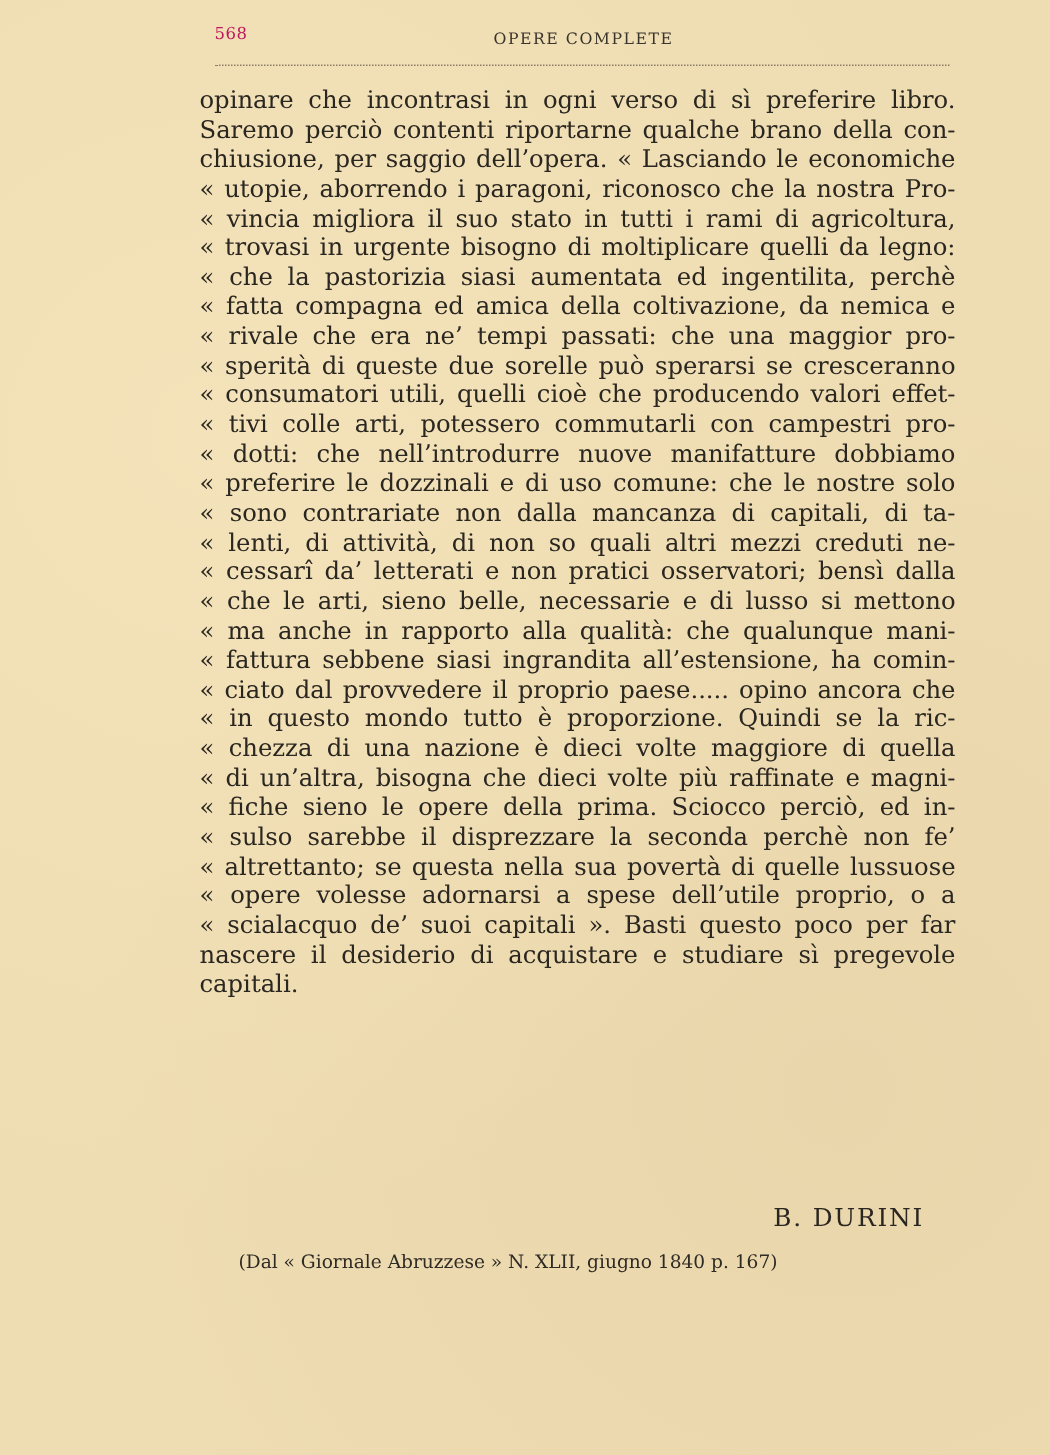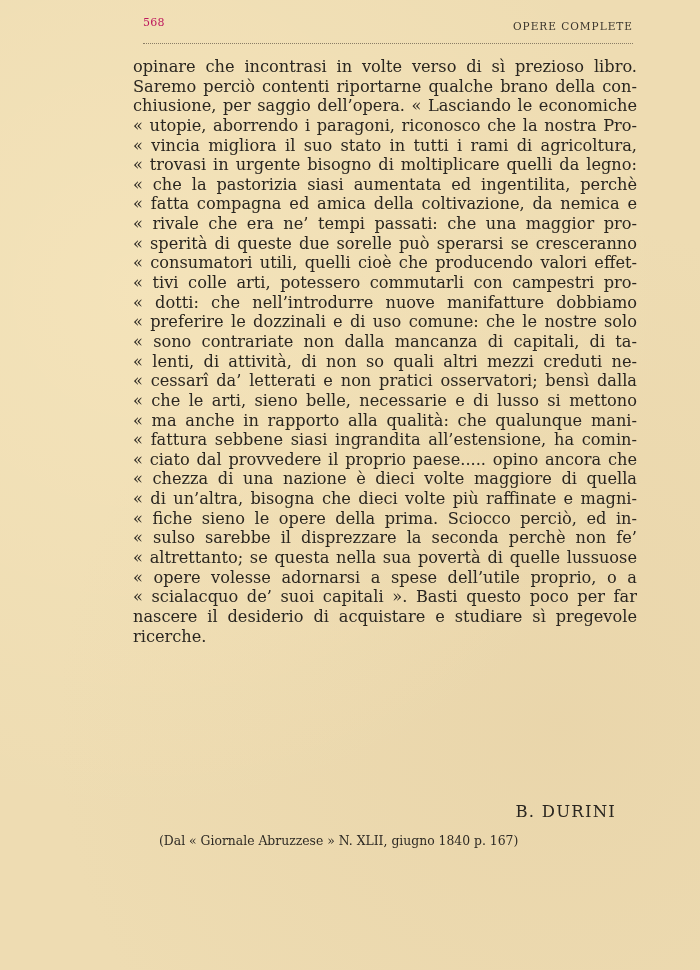--- a/index.html
+++ b/index.html
@@ -14,21 +14,21 @@
       position:relative;
     }
     .header {
       position:absolute; left:143px; top:16px; width:490px; height:20px;
     }
     .page-number {
       position:absolute; left:0; top:0;
       font-size:11px; letter-spacing:0.3px; color:#be185d;
     }
     .running-title {
-      position:absolute; left:2px; right:0; top:4px; text-align:right;
+      position:absolute; left:2px; right:0; top:4px; text-align:center;
       font-size:10.5px; letter-spacing:1px; color:#3a352c;
     }
     .rule {
       position:absolute; left:143px; top:43px; width:490px; height:0;
       border-top:1px dotted #8a7d66;
     }
     .body-text {
       position:absolute; left:133px; top:57px; width:504px;
       font-size:16.2px; line-height:19.65px;
     }
@@ -49,46 +49,47 @@
 </head>
 <body>
 
 <div class="header">
   <span class="page-number">568</span>
   <span class="running-title">OPERE COMPLETE</span>
 </div>
 <div class="rule"></div>
 
 <div class="body-text">
-  <span class="line">opinare che incontrasi in volte verso di sì prezioso libro.</span>
+  <span class="line">opinare che incontrasi in ogni verso di sì preferire libro.</span>
   <span class="line">Saremo perciò contenti riportarne qualche brano della con-</span>
   <span class="line">chiusione, per saggio dell’opera. « Lasciando le economiche</span>
   <span class="line">« utopie, aborrendo i paragoni, riconosco che la nostra Pro-</span>
   <span class="line">« vincia migliora il suo stato in tutti i rami di agricoltura,</span>
   <span class="line">« trovasi in urgente bisogno di moltiplicare quelli da legno:</span>
   <span class="line">« che la pastorizia siasi aumentata ed ingentilita, perchè</span>
   <span class="line">« fatta compagna ed amica della coltivazione, da nemica e</span>
   <span class="line">« rivale che era ne’ tempi passati: che una maggior pro-</span>
   <span class="line">« sperità di queste due sorelle può sperarsi se cresceranno</span>
   <span class="line">« consumatori utili, quelli cioè che producendo valori effet-</span>
   <span class="line">« tivi colle arti, potessero commutarli con campestri pro-</span>
   <span class="line">« dotti: che nell’introdurre nuove manifatture dobbiamo</span>
   <span class="line">« preferire le dozzinali e di uso comune: che le nostre solo</span>
   <span class="line">« sono contrariate non dalla mancanza di capitali, di ta-</span>
   <span class="line">« lenti, di attività, di non so quali altri mezzi creduti ne-</span>
   <span class="line">« cessarî da’ letterati e non pratici osservatori; bensì dalla</span>
   <span class="line">« che le arti, sieno belle, necessarie e di lusso si mettono</span>
   <span class="line">« ma anche in rapporto alla qualità: che qualunque mani-</span>
   <span class="line">« fattura sebbene siasi ingrandita all’estensione, ha comin-</span>
   <span class="line">« ciato dal provvedere il proprio paese..... opino ancora che</span>
+  <span class="line">« in questo mondo tutto è proporzione. Quindi se la ric-</span>
   <span class="line">« chezza di una nazione è dieci volte maggiore di quella</span>
   <span class="line">« di un’altra, bisogna che dieci volte più raffinate e magni-</span>
   <span class="line">« fiche sieno le opere della prima. Sciocco perciò, ed in-</span>
   <span class="line">« sulso sarebbe il disprezzare la seconda perchè non fe’</span>
   <span class="line">« altrettanto; se questa nella sua povertà di quelle lussuose</span>
   <span class="line">« opere volesse adornarsi a spese dell’utile proprio, o a</span>
   <span class="line">« scialacquo de’ suoi capitali ». Basti questo poco per far</span>
   <span class="line">nascere il desiderio di acquistare e studiare sì pregevole</span>
-  <span class="line last">ricerche.</span>
+  <span class="line last">capitali.</span>
 </div>
 
 <div class="signature">B. DURINI</div>
 <div class="source">(Dal « Giornale Abruzzese » N. XLII, giugno 1840 p. 167)</div>
 
 </body></html>

